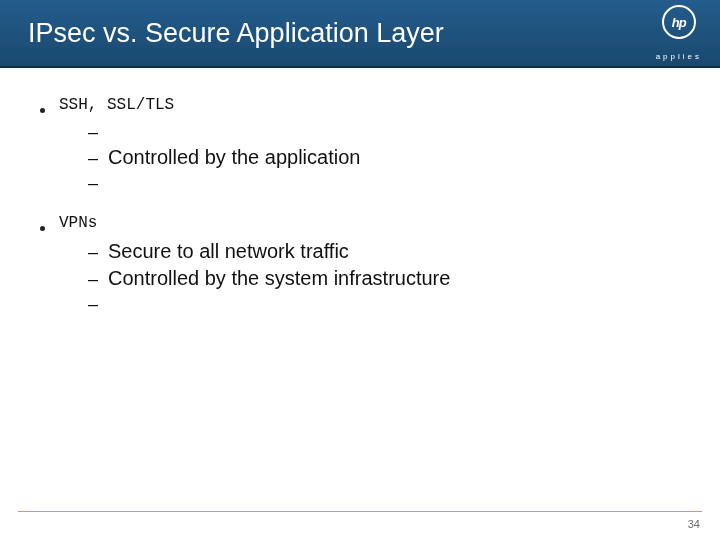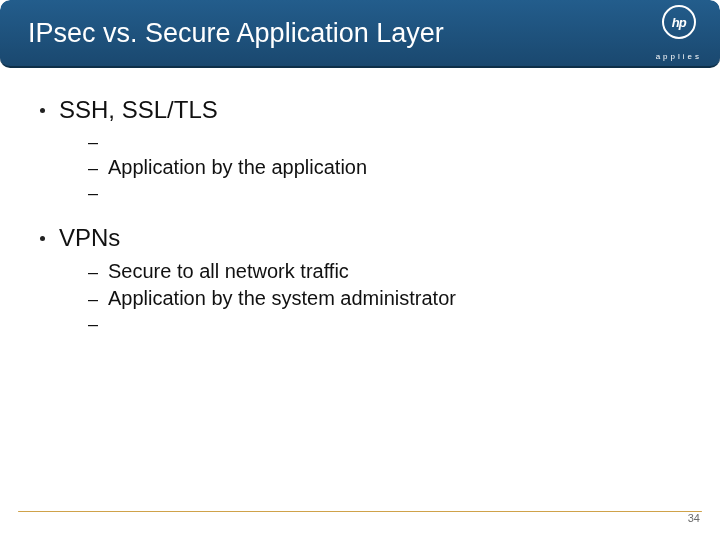--- a/index.html
+++ b/index.html
@@ -1,15 +1,15 @@
 <!DOCTYPE html>
 <html><head>
   <meta charset="utf-8">
   <style>
-    * { margin: 0; padding: 0; box-sizing: border-box; border-radius: 10px; }
+    * { margin: 0; padding: 0; box-sizing: border-box; }
     body {
       width: 720px;
       height: 540px;
       background: #fff;
       font-family: Arial, Helvetica, sans-serif;
       position: relative;
       overflow: hidden;
     }
     .title-bar {
       background: #1a4e7a;
@@ -65,21 +65,22 @@
     }
     .dot {
       width: 5px;
       height: 5px;
       background: #222;
       border-radius: 50%;
       margin-top: 12px;
       flex-shrink: 0;
     }
     .top-label {
-      font-size: 24px;
+      font-size: 16px;
+      font-family: Liberation Mono, monospace;
     }
     .sub-list {
       margin-left: 48px;
       margin-top: 2px;
       margin-bottom: 18px;
     }
     .sub-item {
       display: flex;
       align-items: baseline;
       gap: 10px;
@@ -94,21 +95,21 @@
       position: absolute;
       left: 18px;
       right: 18px;
       bottom: 28px;
       height: 1px;
       background: #cfa24a;
     }
     .page-num {
       position: absolute;
       right: 20px;
-      bottom: 16px;
+      bottom: 10px;
       font-size: 11px;
       color: #6b6b6b;
     }
   </style>
 </head>
 <body>
 
 <div class="title-bar">
   <div class="title-text">IPsec vs. Secure Application Layer</div>
   <div class="hp-logo">
@@ -124,39 +125,39 @@
   <div class="top-item">
     <span class="dot"></span>
     <span class="top-label">SSH, SSL/TLS</span>
   </div>
   <div class="sub-list">
     <div class="sub-item">
       <span class="dash">–</span>
     </div>
     <div class="sub-item">
       <span class="dash">–</span>
-      <span>Application by the application</span>
+      <span>Controlled by the application</span>
     </div>
     <div class="sub-item">
       <span class="dash">–</span>
     </div>
   </div>
 
   <div class="top-item">
     <span class="dot"></span>
     <span class="top-label">VPNs</span>
   </div>
   <div class="sub-list">
     <div class="sub-item">
       <span class="dash">–</span>
       <span>Secure to all network traffic</span>
     </div>
     <div class="sub-item">
       <span class="dash">–</span>
-      <span>Application by the system administrator</span>
+      <span>Controlled by the system infrastructure</span>
     </div>
     <div class="sub-item">
       <span class="dash">–</span>
     </div>
   </div>
 
 </div>
 
 <div class="footer-line"></div>
 <div class="page-num">34</div>

